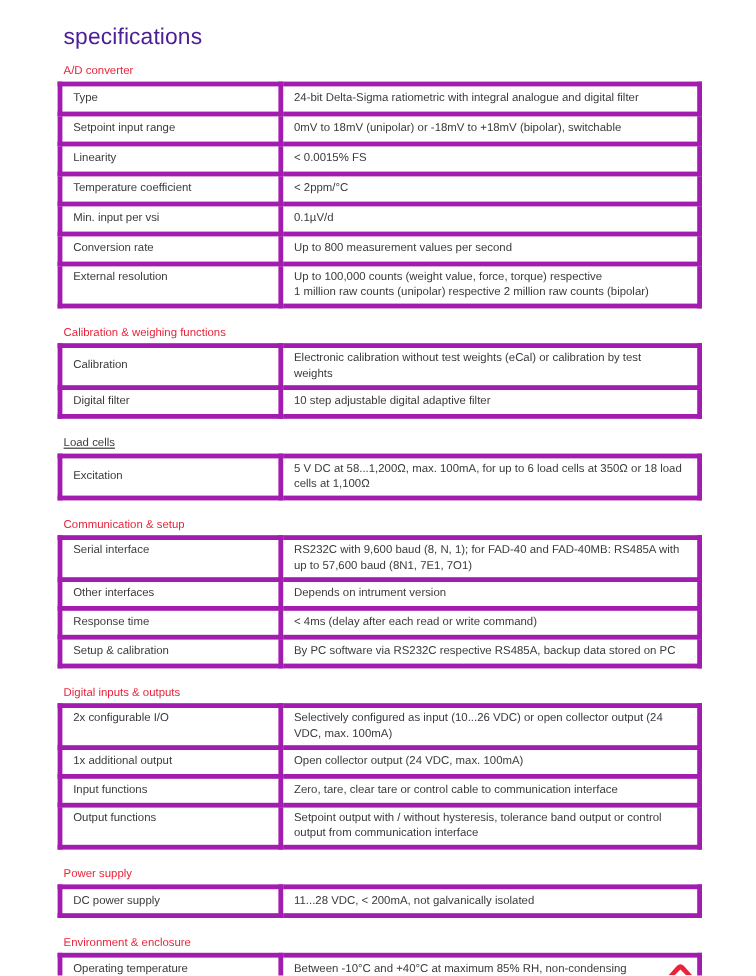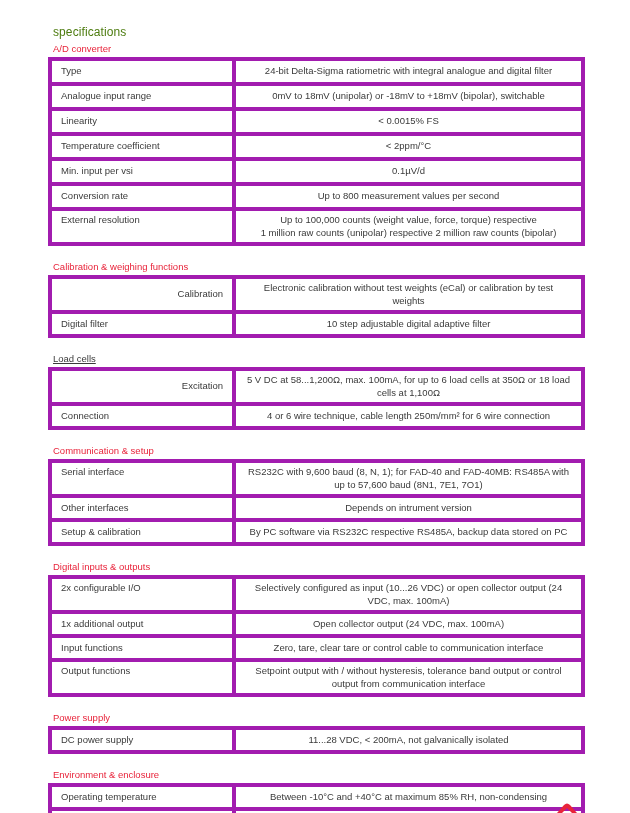--- a/index.html
+++ b/index.html
@@ -2,43 +2,43 @@
 <html><head>
 <meta charset="utf-8">
 <style>
   html, body { margin: 0; padding: 0; background: #ffffff; }
   body {
     width: 630px; height: 813px; position: relative; overflow: hidden;
     font-family: "Liberation Sans", sans-serif; color: #3a3a3a;
   }
   .page { position: absolute; left: 48px; top: 22px; width: 533px; }
   .title {
-    color: #4d7c0f; font-size: 12px; line-height: 20px; margin: 0 0 0 5px;
+    color: #4c1d95; font-size: 19px; line-height: 20px; margin: 0 0 11px 5px;
     letter-spacing: 0.1px;
   }
   .section-title {
     color: #e8233a; font-size: 9.5px; line-height: 13px; margin: 0 0 2px 5px;
   }
   .section-title.dark { color: #3a3a3a; text-decoration: underline; }
   table {
     width: 533px; border-collapse: collapse; table-layout: fixed;
     font-size: 9.5px; margin-bottom: 14px;
   }
   col.c1 { width: 184px; }
   col.c2 { width: 349px; }
   td {
     border: 4px solid #a21caf; padding: 3px 9px; line-height: 12.5px;
     vertical-align: top; color: #3a3a3a;
   }
   td.label { text-align: left; }
-  td.value { text-align: center; }
+  td.value { }
   tr.single td { height: 14px; }
   tr.single td.label { vertical-align: middle; }
   tr.single td.value { vertical-align: middle; }
-  tr.double td.label.mid { vertical-align: middle; text-align: right; }
+  tr.double td.label.mid { vertical-align: middle; }
   .sec-ad table tr.single td { height: 15px; }
   .logo {
     position: absolute; left: 555px; top: 802px; width: 24px; height: 11px;
   }
 </style>
 </head>
 <body>
 
 <div class="page">
   <div class="title">specifications</div>
@@ -49,21 +49,21 @@
           <colgroup>
             <col class="c1">
             <col class="c2">
           </colgroup>
           <tbody>
             <tr class="single">
               <td class="label">Type</td>
               <td class="value"><span>24-bit Delta-Sigma ratiometric with integral analogue and digital filter</span></td>
             </tr>
             <tr class="single">
-              <td class="label">Analogue input range</td>
+              <td class="label">Setpoint input range</td>
               <td class="value"><span>0mV to 18mV (unipolar) or -18mV to +18mV (bipolar), switchable</span></td>
             </tr>
             <tr class="single">
               <td class="label">Linearity</td>
               <td class="value"><span>&lt; 0.0015% FS</span></td>
             </tr>
             <tr class="single">
               <td class="label">Temperature coefficient</td>
               <td class="value"><span>&lt; 2ppm/°C</span></td>
             </tr>
@@ -106,42 +106,42 @@
         <table>
           <colgroup>
             <col class="c1">
             <col class="c2">
           </colgroup>
           <tbody>
             <tr class="double">
               <td class="label mid">Excitation</td>
               <td class="value"><span>5 V DC at 58...1,200Ω,  max. 100mA, for up to 6 load cells at 350Ω or 18 load</span><br><span>cells at 1,100Ω</span></td>
             </tr>
-            <tr class="single">
-              <td class="label">Connection</td>
-              <td class="value"><span>4 or 6 wire technique, cable length 250m/mm² for 6 wire connection</span></td>
-            </tr>
           </tbody>
         </table>
       </div>
       <div class="section">
         <div class="section-title">Communication &amp; setup</div>
         <table>
           <colgroup>
             <col class="c1">
             <col class="c2">
           </colgroup>
           <tbody>
             <tr class="double">
               <td class="label">Serial interface</td>
               <td class="value"><span>RS232C with 9,600 baud (8, N, 1); for FAD-40 and FAD-40MB: RS485A with</span><br><span>up to 57,600 baud (8N1, 7E1, 7O1)</span></td>
             </tr>
             <tr class="single">
               <td class="label">Other interfaces</td>
               <td class="value"><span>Depends on intrument version</span></td>
+            </tr>
+            <tr class="single">
+              <td class="label">Response time</td>
+              <td class="value"><span>&lt; 4ms (delay after each read or write command)</span></td>
             </tr>
             <tr class="single">
               <td class="label">Setup &amp; calibration</td>
               <td class="value"><span>By PC software via RS232C respective RS485A, backup data stored on PC</span></td>
             </tr>
           </tbody>
         </table>
       </div>
       <div class="section">
         <div class="section-title">Digital inputs &amp; outputs</div>

